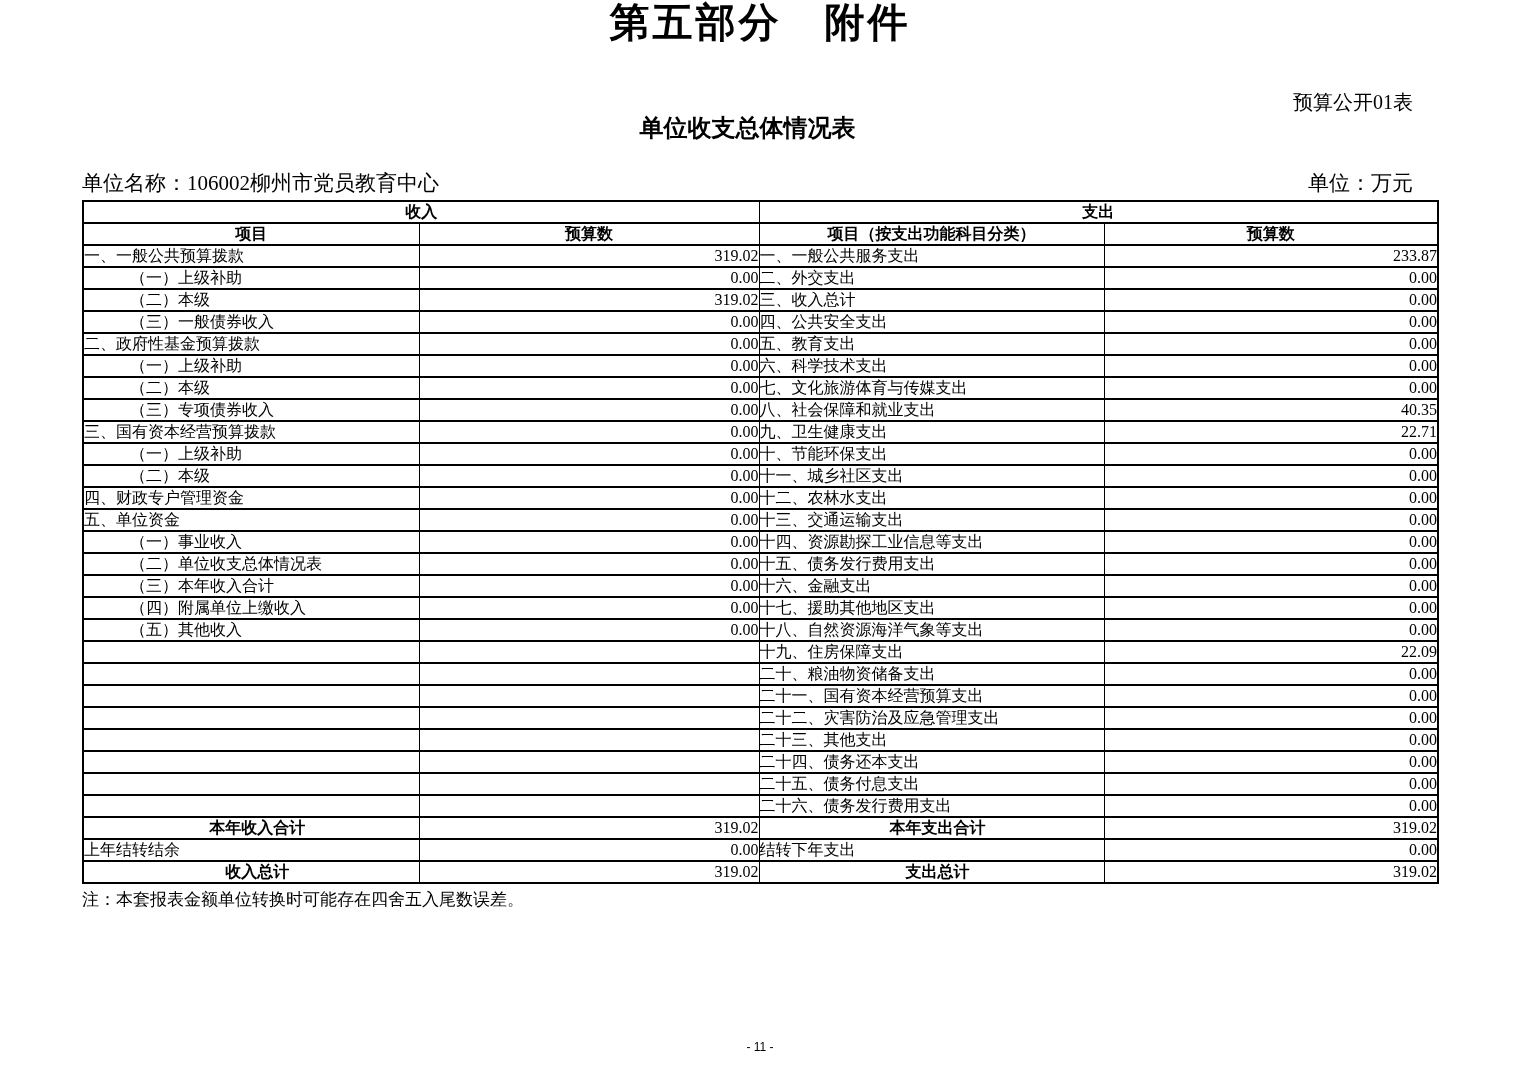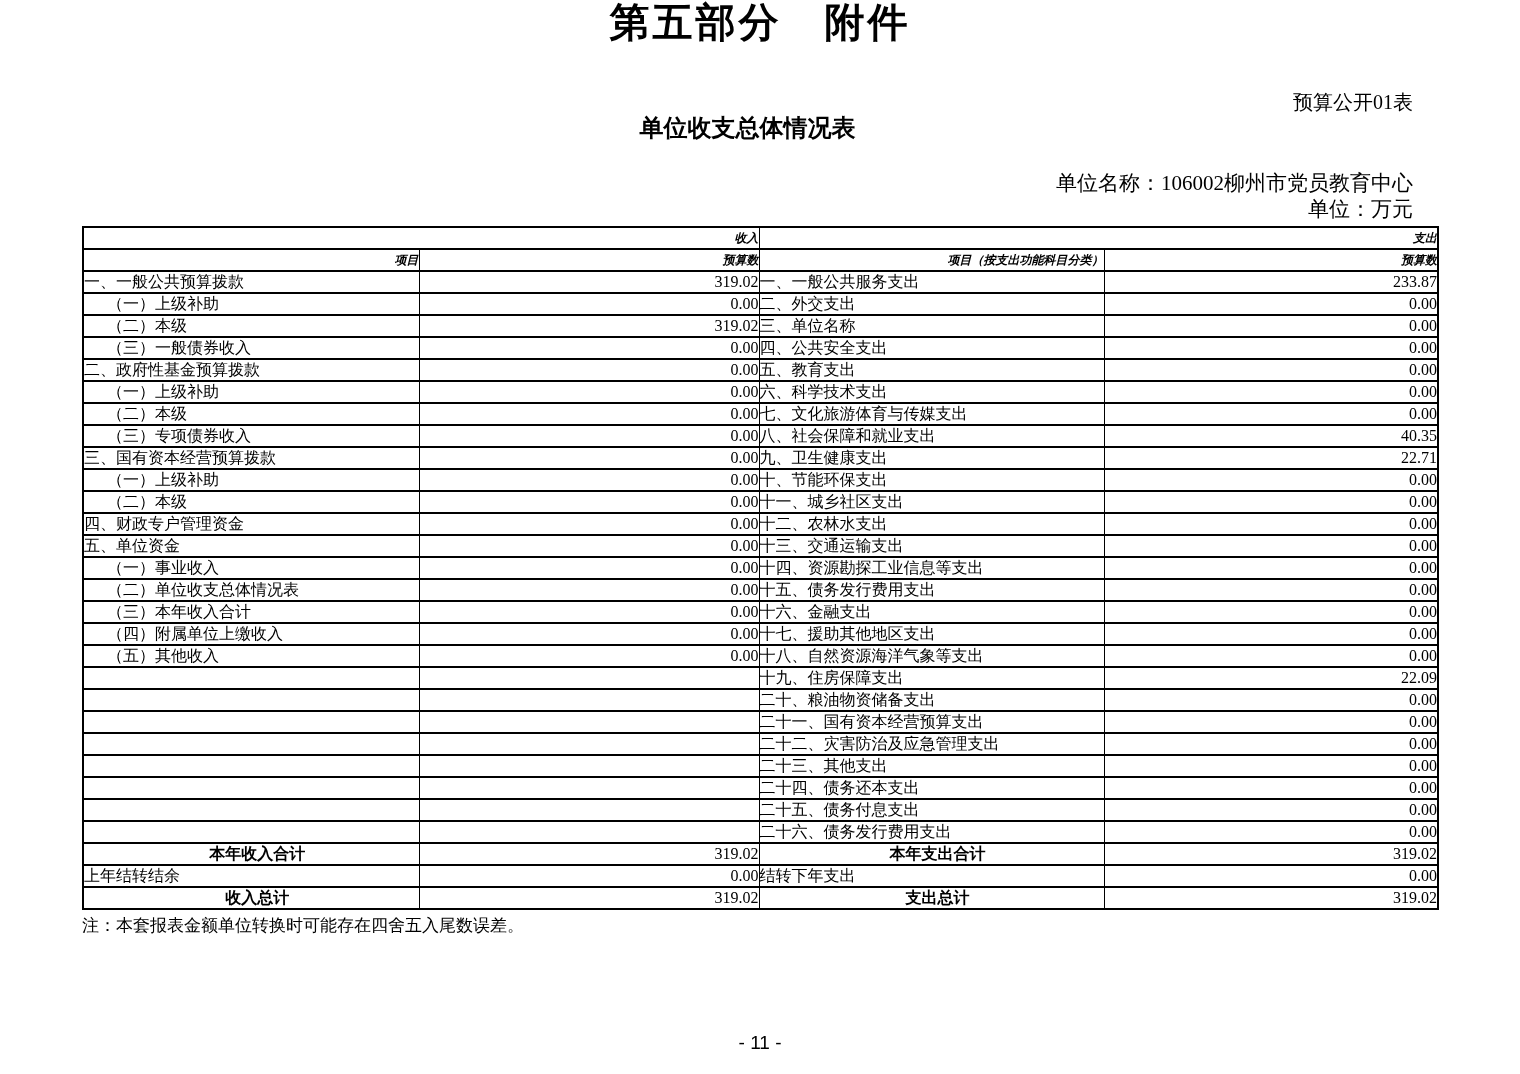--- a/index.html
+++ b/index.html
@@ -41,21 +41,20 @@
     line-height: 28px;
     font-weight: bold;
   }
   .meta-row {
     margin-top: 28px;
     display: flex;
     justify-content: space-between;
     align-items: flex-end;
     font-size: 21px;
     line-height: 26px;
-    flex-direction: column;
   }
   table.budget {
     margin-top: 4px;
     width: 1355px;
     table-layout: fixed;
     border-collapse: collapse;
     border: 2px solid #000;
   }
   table.budget th, table.budget td {
     border-left: 1px solid #000;
@@ -64,30 +63,29 @@
     border-bottom: 2px solid #000;
     height: 20px;
     line-height: 20px;
     font-size: 16px;
     padding: 0;
     overflow: hidden;
     white-space: nowrap;
   }
   table.budget th {
     font-weight: bold;
-    text-align: right;
-    font-size: 12px;
-    font-style: italic;
+    text-align: center;
+    font-size: 16px;
   }
   td.item {
     text-align: left;
     padding-left: 7px;
   }
   td.item.indent {
-    padding-left: 23px;
+    padding-left: 46px;
   }
   td.item.total {
     text-align: center;
     font-weight: bold;
     padding-left: 12px;
   }
   td.value {
     text-align: right;
     padding-right: 5px;
   }
@@ -95,21 +93,21 @@
     margin-top: 5px;
     font-size: 17px;
     line-height: 22px;
   }
   .page-number {
     position: absolute;
     left: 0;
     right: 0;
     bottom: 20px;
     text-align: center;
-    font-size: 19px;
+    font-size: 12px;
     font-family: "Liberation Sans", "DejaVu Sans", sans-serif;
   }
 </style>
 </head>
 <body>
 
 <div class="page">
   <div class="doc-title">第五部分　附件</div>
 
   <div class="content">
@@ -149,21 +147,21 @@
           </tr>
           <tr>
             <td class="item indent">（一）上级补助</td>
             <td class="value">0.00</td>
             <td class="item">二、外交支出</td>
             <td class="value">0.00</td>
           </tr>
           <tr>
             <td class="item indent">（二）本级</td>
             <td class="value">319.02</td>
-            <td class="item">三、单位名称</td>
+            <td class="item">三、收入总计</td>
             <td class="value">0.00</td>
           </tr>
           <tr>
             <td class="item indent">（三）一般债券收入</td>
             <td class="value">0.00</td>
             <td class="item">四、公共安全支出</td>
             <td class="value">0.00</td>
           </tr>
           <tr>
             <td class="item">二、政府性基金预算拨款</td>

